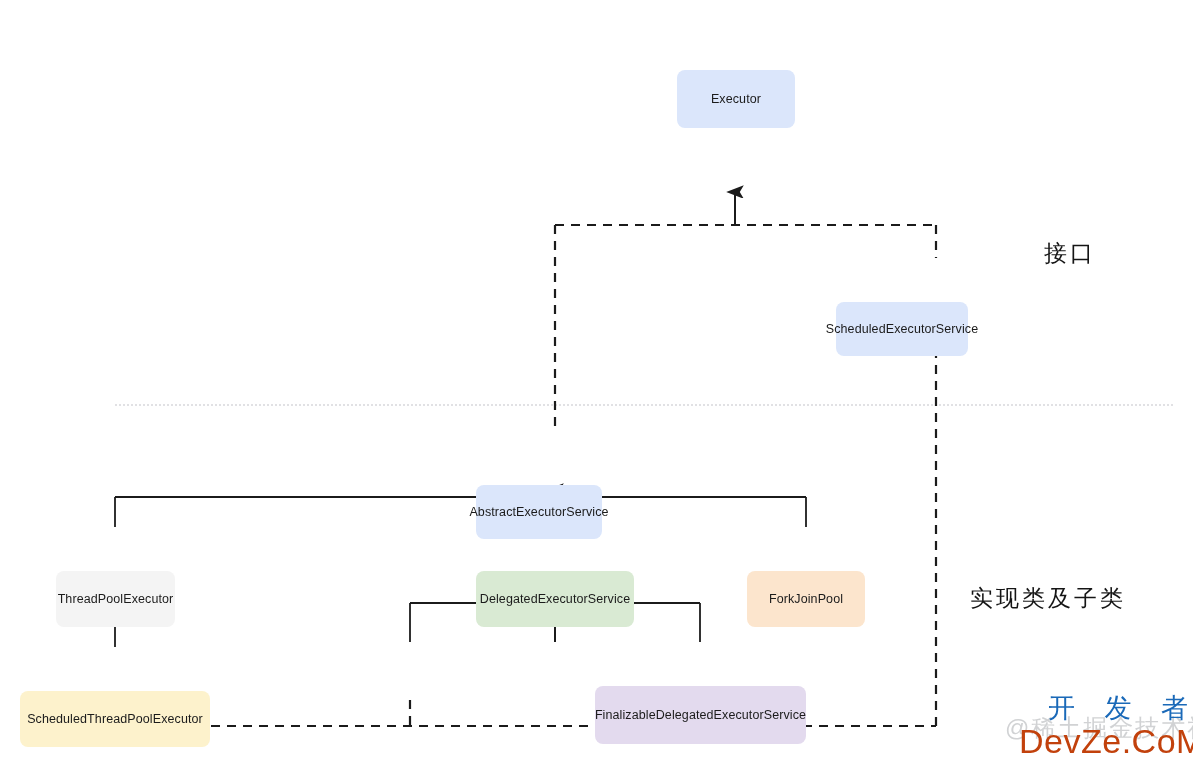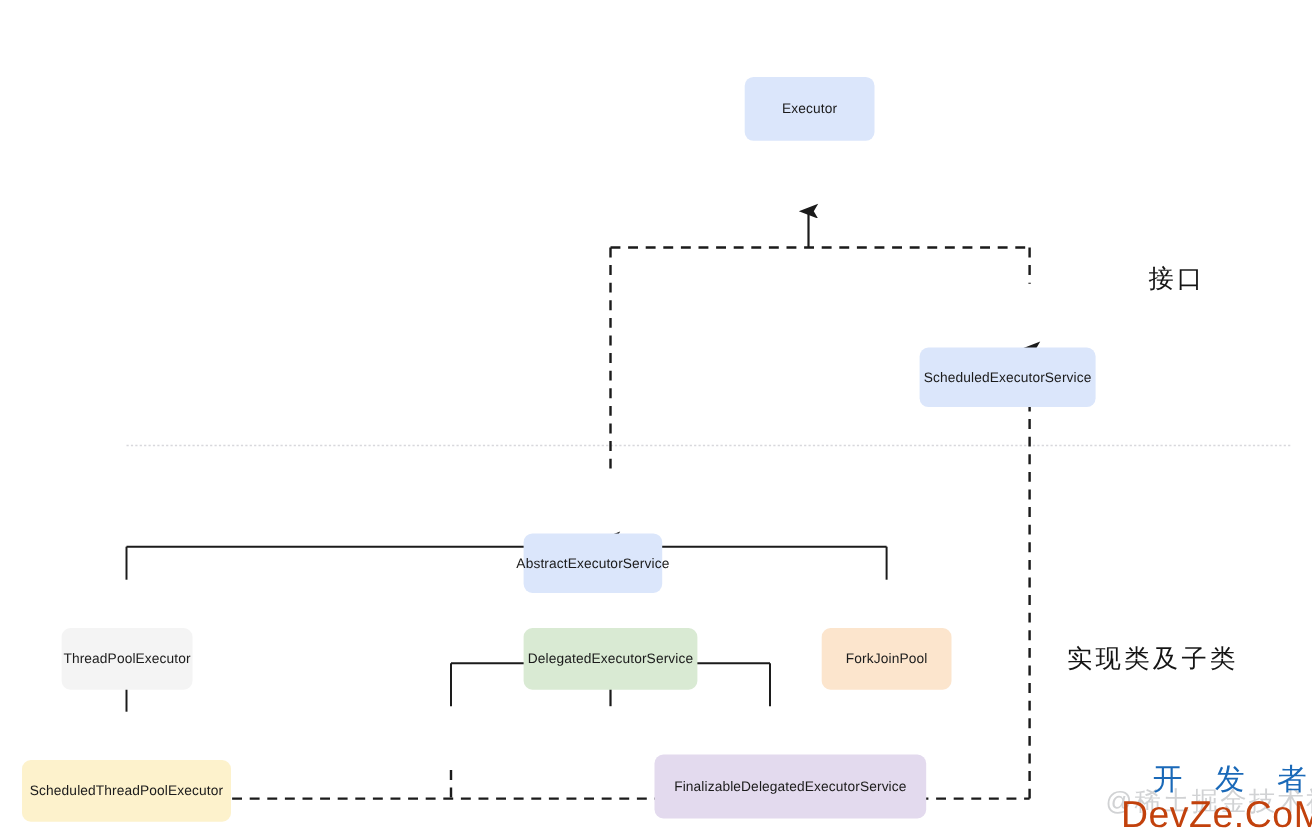--- a/index.html
+++ b/index.html
@@ -133,21 +133,21 @@
       <line x1="410" y1="603" x2="410" y2="642" stroke="#1b1b1b" stroke-width="1.8"></line>
       <line x1="700" y1="603" x2="700" y2="642" stroke="#1b1b1b" stroke-width="1.8"></line>
     </g>
   </svg>
 
   <div class="node" style="left:677px; top:26px; width:118px; height:58px; background:#dbe6fb;">
     <span>Executor</span>
   </div>
 
 
-  <div class="node" style="left:836px; top:272px; width:160px; height:54px; background:#dbe6fb;">
+  <div class="node" style="left:836px; top:258px; width:132px; height:54px; background:#dbe6fb;">
     <span>ScheduledExecutorService</span>
   </div>
 
   <div class="node" style="left:476px; top:441px; width:126px; height:54px; background:#dbe6fb;">
     <span>AbstractExecutorService</span>
   </div>
 
   <div class="node" style="left:56px; top:527px; width:119px; height:56px; background:#f4f4f4;">
     <span>ThreadPoolExecutor</span>
   </div>
@@ -158,21 +158,21 @@
 
   <div class="node" style="left:476px; top:527px; width:158px; height:56px; background:#d9ead3;">
     <span>DelegatedExecutorService</span>
   </div>
 
   <div class="node" style="left:20px; top:647px; width:190px; height:56px; background:#fdf2cc;">
     <span>ScheduledThreadPoolExecutor</span>
   </div>
 
 
-  <div class="node" style="left:595px; top:642px; width:247px; height:58px; background:#e3daee;">
+  <div class="node" style="left:595px; top:642px; width:211px; height:58px; background:#e3daee;">
     <span>FinalizableDelegatedExecutorService</span>
   </div>
 
   <div class="zone-label" style="left:1044px; top:202px;margin-top:36px;">接口</div>
 
   <div class="zone-label" style="left:970px; top:583px;">实现类及子类</div>
 
   <div class="watermark-faint" style="left:1005px; top:712px;">@稀土掘金技术社区</div>
 
   <div class="watermark-cn" style="left:1048px; top:690px;">开 发 者</div>

